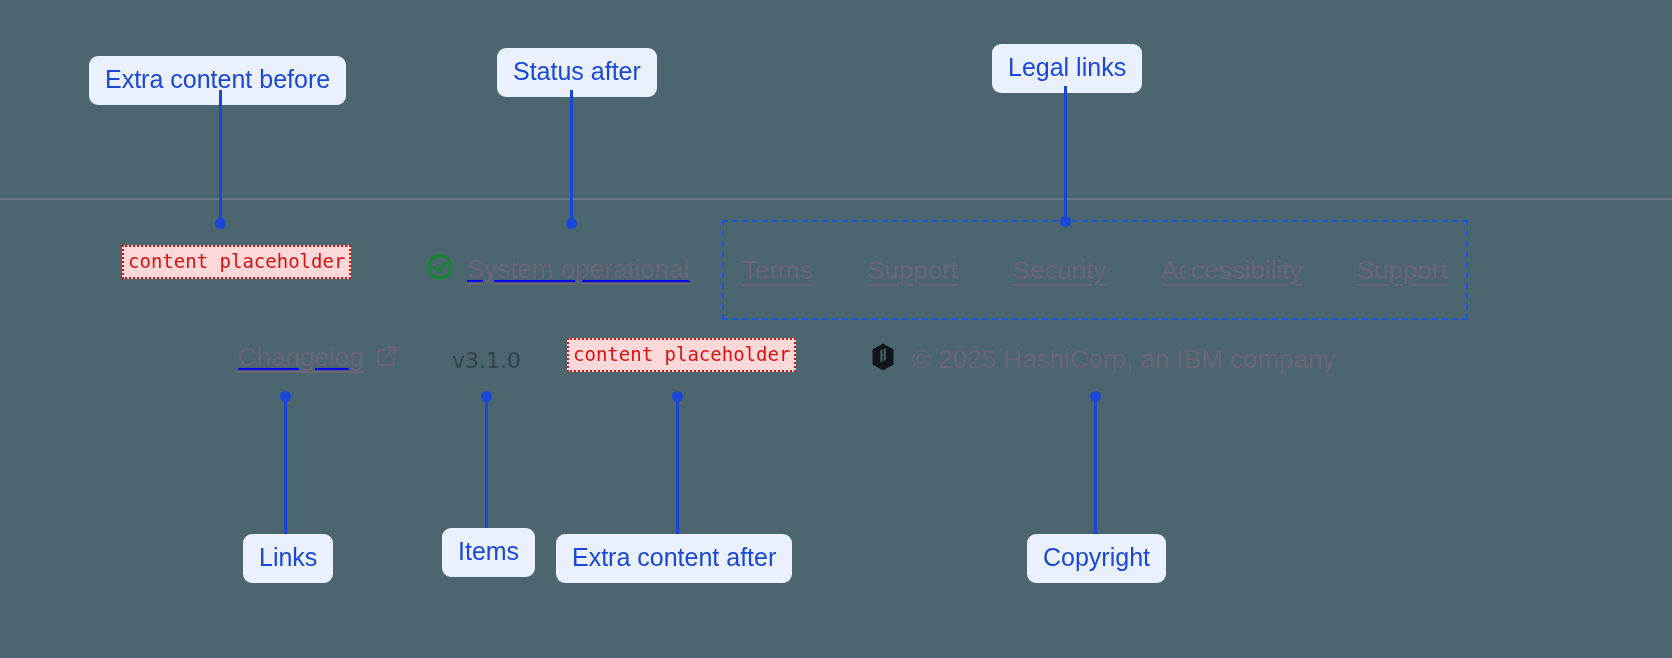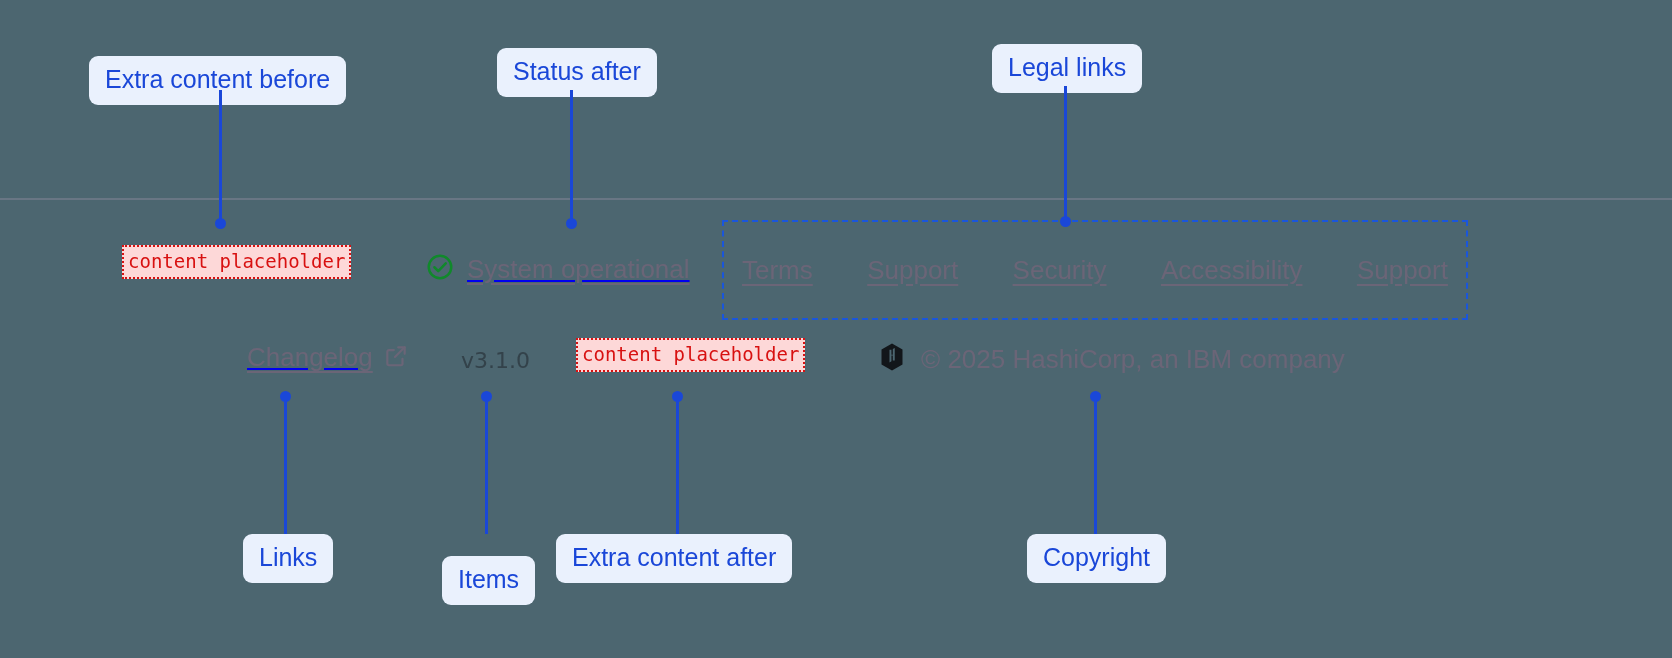--- a/index.html
+++ b/index.html
@@ -102,21 +102,21 @@
     color: #6b6577;
     font-size: 26px;
     text-decoration: underline;
     text-underline-offset: 5px;
     white-space: nowrap;
   }
 
   
   .row2 {
     position: absolute;
-    left: 9px;
+    left: 0;
     top: 120px;
     width: 1424px;
     height: 90px;
   }
   #changelog-link {
     position: absolute;
     left: 238px;
     top: 22px;
     display: flex;
     align-items: center;
@@ -261,21 +261,21 @@
   <div class="ann-chip" style="left:992px; top:44px;">Legal links</div>
   <div class="ann-line" style="left:1064px; top:86px; height:134px;"></div>
   <div class="ann-dot" style="left:1060px; top:216px;"></div>
 
   <div class="ann-dot" style="left:280px; top:391px;"></div>
   <div class="ann-line" style="left:284px; top:396px; height:138px;"></div>
   <div class="ann-chip" style="left:243px; top:534px;">Links</div>
 
   <div class="ann-dot" style="left:481px; top:391px;"></div>
   <div class="ann-line" style="left:485px; top:396px; height:138px;"></div>
-  <div class="ann-chip" style="left:442px; top:556px;">Items</div>
+  <div class="ann-chip" style="left:442px; top:528px;">Items</div>
 
   <div class="ann-dot" style="left:672px; top:391px;"></div>
   <div class="ann-line" style="left:676px; top:396px; height:138px;"></div>
   <div class="ann-chip" style="left:556px; top:534px;">Extra content after</div>
 
   <div class="ann-dot" style="left:1090px; top:391px;"></div>
   <div class="ann-line" style="left:1094px; top:396px; height:138px;"></div>
   <div class="ann-chip" style="left:1027px; top:534px;">Copyright</div>
 </div>
 

